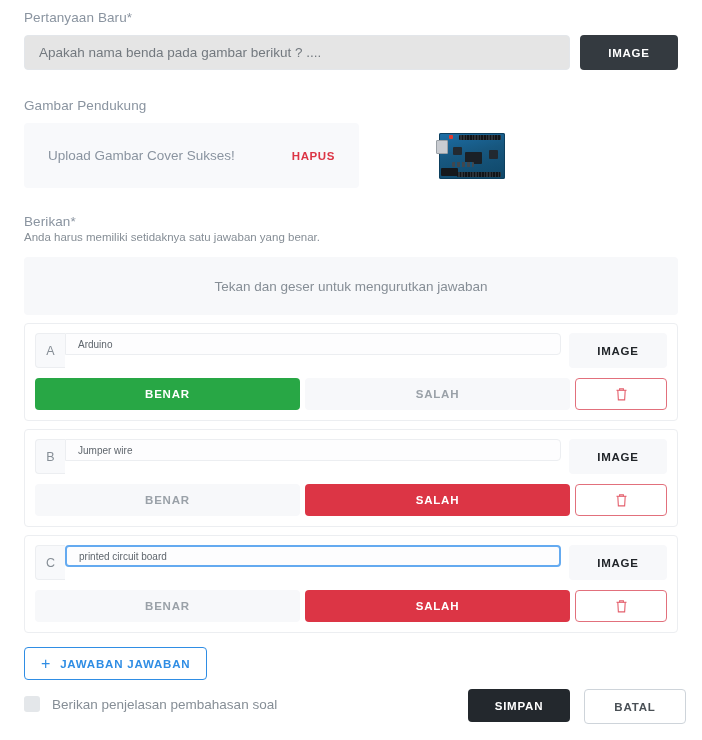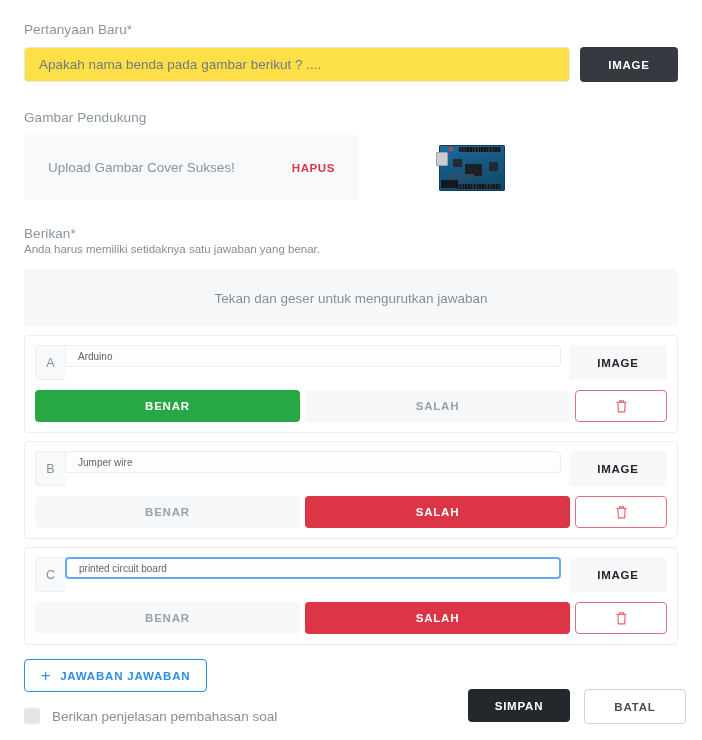--- a/index.html
+++ b/index.html
@@ -11,21 +11,21 @@
     background: #ffffff;
     font-family: "Liberation Sans", "DejaVu Sans", sans-serif;
     color: #6c757d;
     overflow: hidden;
   }
 
   .page {
     position: relative;
     width: 702px;
     height: 740px;
-    padding: 16px 24px;
+    padding: 4px 24px;
   }
 
   
   .field-label {
     font-size: 13.5px;
     color: #8a94a0;
     letter-spacing: .1px;
     padding-top: 6px;
     margin-bottom: 10px;
   }
@@ -35,21 +35,21 @@
     display: flex;
     align-items: stretch;
     gap: 10px;
     height: 35px;
   }
   .question-input {
     flex: 1 1 auto;
     height: 35px;
     border: 1px solid #e3e6ea;
     border-radius: 4px;
-    background: #fde047;
+    background: #e5e5e5;
     font-size: 13.5px;
     color: #73797f;
     padding: 0 14px;
     font-family: inherit;
     outline: none;
   }
   .question-input::placeholder { color: #73797f; }
   .btn-image-dark {
     width: 98px;
     flex: 0 0 98px;

